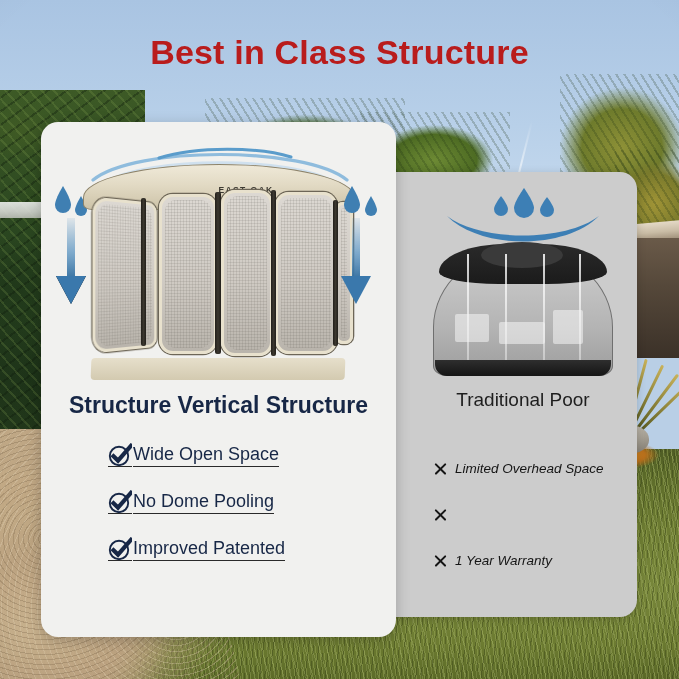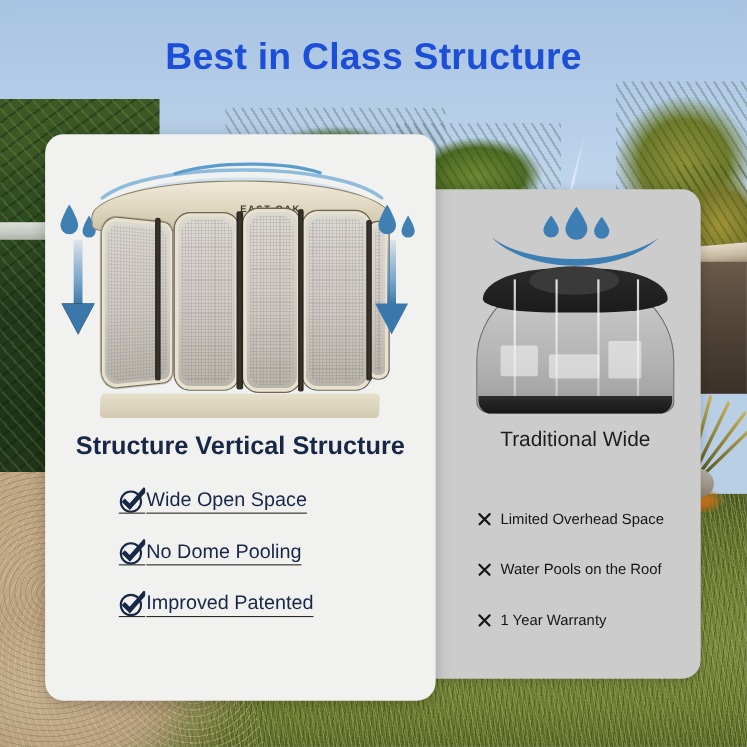--- a/index.html
+++ b/index.html
@@ -128,21 +128,21 @@
   .bg-vignette {
     position:absolute; inset:0;
     background:radial-gradient(ellipse 120% 110% at 50% 45%, rgba(0,0,0,0) 55%, rgba(0,0,0,.14) 100%);
   }
 
   
   #page-title {
     position:absolute; left:0; top:33px; width:679px;
     text-align:center;
     font-size:34px; font-weight:bold; letter-spacing:.2px;
-    color:#1d4ed8;
+    color:#b91c1c;
     font-family:"Liberation Sans", sans-serif;
   }
 
   
   #card-traditional {
     position:absolute; left:225px; top:172px; width:412px; height:445px;
     background:#cccccc; border-radius:17px; z-index:2;
     box-shadow:0 2px 10px rgba(0,0,0,.18);
   }
   #card-patented {
@@ -194,22 +194,22 @@
   }
 
   #trad-heading {
     position:absolute; left:0; top:216px; width:228px;
     text-align:center; font-size:19px; line-height:23px; color:#1e1e1e;
     font-family:"Liberation Sans", sans-serif;
   }
 
   #trad-list { position:absolute; left:24px; top:289px; width:210px; }
   .trad-item {
-    display:flex; align-items:center; gap:7px;
-    height:21px; margin-bottom:25px;
+    display:flex; align-items:flex-start; gap:7px;
+    height:21px; margin-bottom:25px;font-style:italic;
   }
   .x-icon { width:15px; height:15px; flex:0 0 15px; position:relative; }
   .x-icon::before, .x-icon::after {
     content:""; position:absolute; left:0; top:6.5px; width:15px; height:1.8px;
     background:#151515; border-radius:1px;
   }
   .x-icon::before { transform:rotate(45deg); }
   .x-icon::after  { transform:rotate(-45deg); }
   .trad-item span { font-size:13.5px; color:#151515; white-space:nowrap; }
 
@@ -346,31 +346,30 @@
         <div class="dome-rib" style="left:110px;"></div>
         <div class="dome-rib" style="left:146px;"></div>
         <div class="dome-furn" style="left:22px;top:74px;width:34px;height:28px;"></div>
         <div class="dome-furn" style="left:66px;top:82px;width:46px;height:22px;"></div>
         <div class="dome-furn" style="left:120px;top:70px;width:30px;height:34px;"></div>
         <div class="dome-base"></div>
       </div>
     </div>
 
     <div id="trad-heading">
-      <div>Traditional Wide</div>
+      <div>Traditional Poor</div>
     </div>
 
     <div id="trad-list">
       <div class="trad-item">
         <span class="x-icon"></span>
         <span>Limited Overhead Space</span>
       </div>
       <div class="trad-item">
         <span class="x-icon"></span>
-        <span>Water Pools on the Roof</span>
       </div>
       <div class="trad-item">
         <span class="x-icon"></span>
         <span>1 Year Warranty</span>
       </div>
     </div>
 
   </div>
 </div>
 

